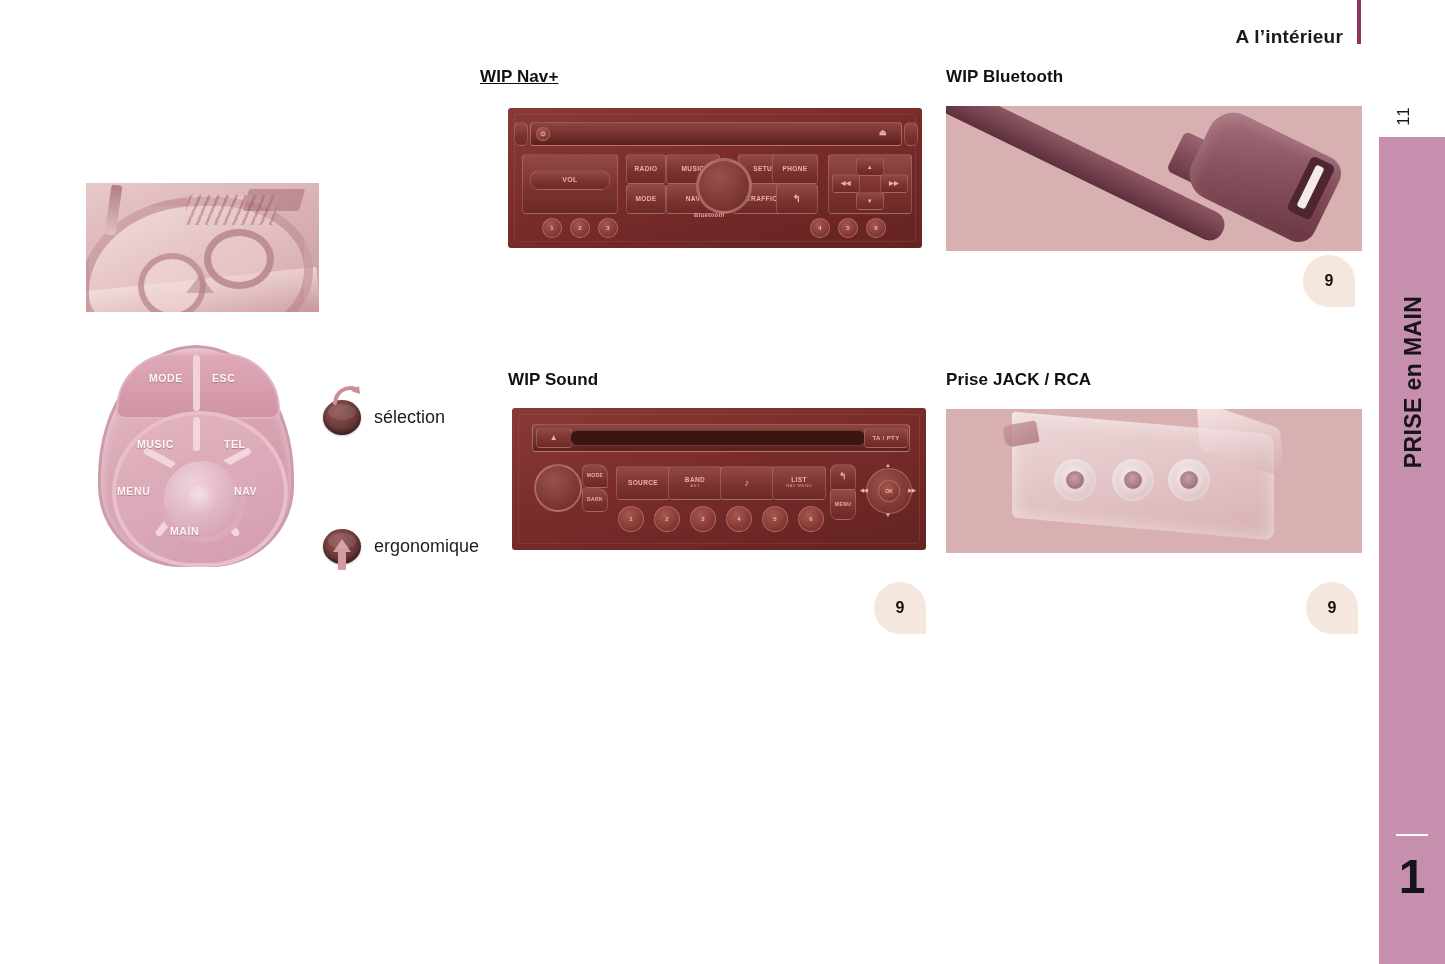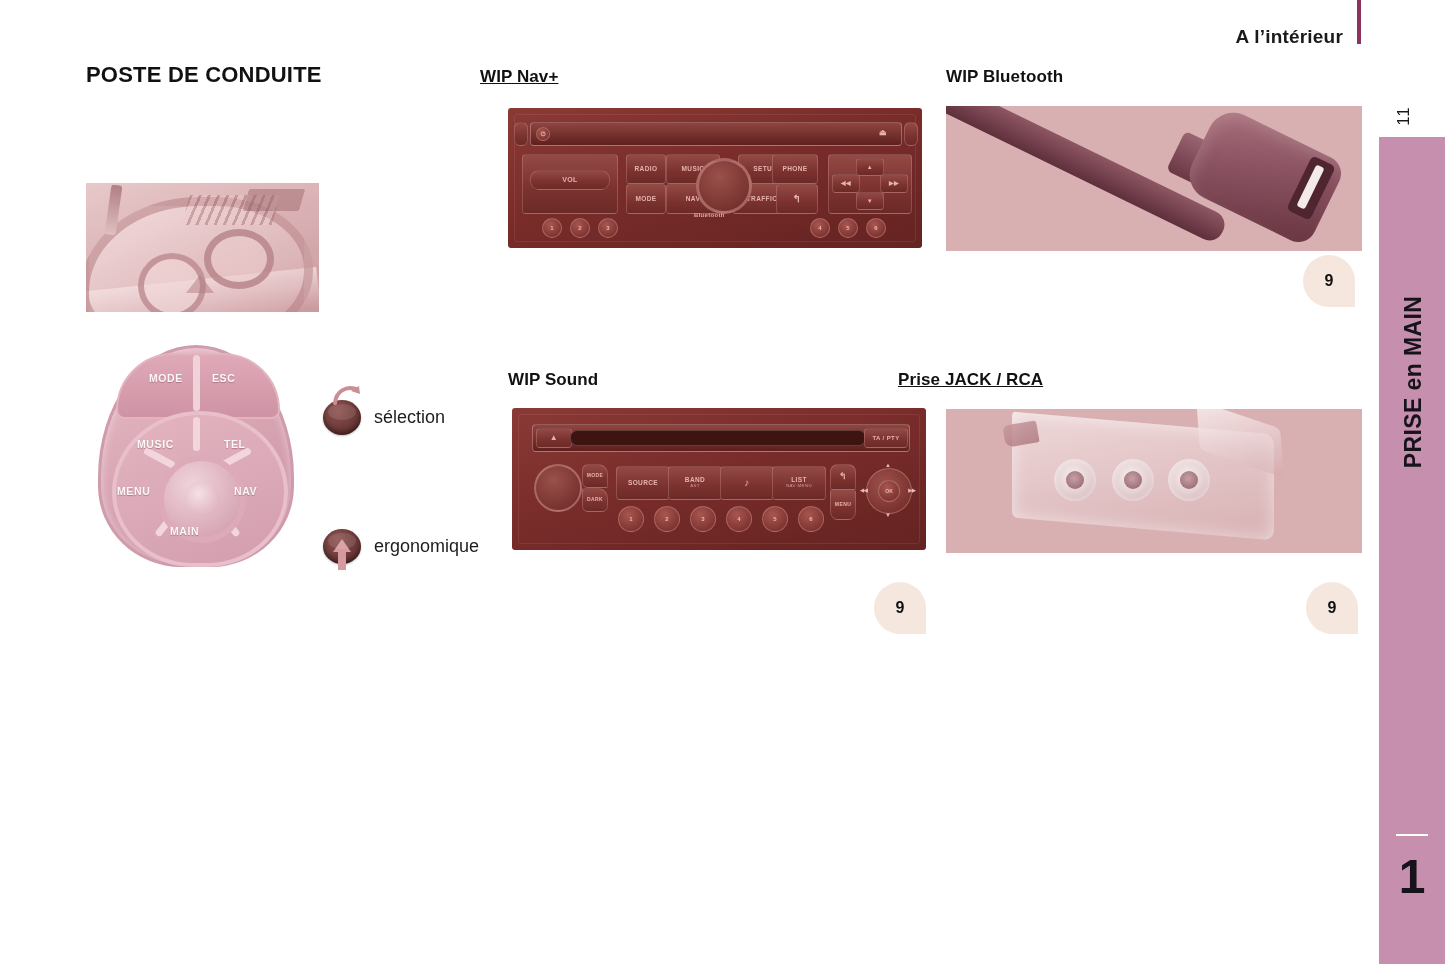--- a/index.html
+++ b/index.html
@@ -311,21 +311,20 @@
   <div class="header-bar"></div>
 
   <div class="page-number">11</div>
 
   <div class="sidebar">
     <div class="sidebar-chapter-label">PRISE en MAIN</div>
     <div class="sidebar-divider"></div>
     <div class="sidebar-chapter-number">1</div>
   </div>
 
-  <div class="section-title" style="left:86px;top:62px;">POSTE DE CONDUITE</div>
 
   <div class="dash-photo">
     <div class="dash-rail"></div>
     <div class="dash-arc"></div>
     <div class="dash-vent"></div>
     <div class="dash-stick"></div>
     <div class="dash-panel"></div>
     <div class="dash-dial"></div>
     <div class="dash-dial2"></div>
     <div class="dash-tri"></div>
@@ -468,21 +467,21 @@
     <div class="rnd" style="left:106px;top:98px;width:24px;height:24px;">1</div>
     <div class="rnd" style="left:142px;top:98px;width:24px;height:24px;">2</div>
     <div class="rnd" style="left:178px;top:98px;width:24px;height:24px;">3</div>
     <div class="rnd" style="left:214px;top:98px;width:24px;height:24px;">4</div>
     <div class="rnd" style="left:250px;top:98px;width:24px;height:24px;">5</div>
     <div class="rnd" style="left:286px;top:98px;width:24px;height:24px;">6</div>
   </div>
 
   <div class="ref-badge" style="left:874px;top:582px;">9</div>
 
-  <div class="col-title" style="left:898px;top:370px;text-decoration:underline;">Prise JACK / RCA</div>
+  <div class="col-title" style="left:946px;top:370px;">Prise JACK / RCA</div>
 
   <div class="photo" style="left:946px;top:409px;width:416px;height:144px;">
     <div class="jack-body"></div>
     <div class="jack-lip"></div>
     <div class="jack-tab"></div>
     <div class="rca" style="left:108px;"></div>
     <div class="rca" style="left:166px;"></div>
     <div class="rca" style="left:222px;"></div>
   </div>
 

